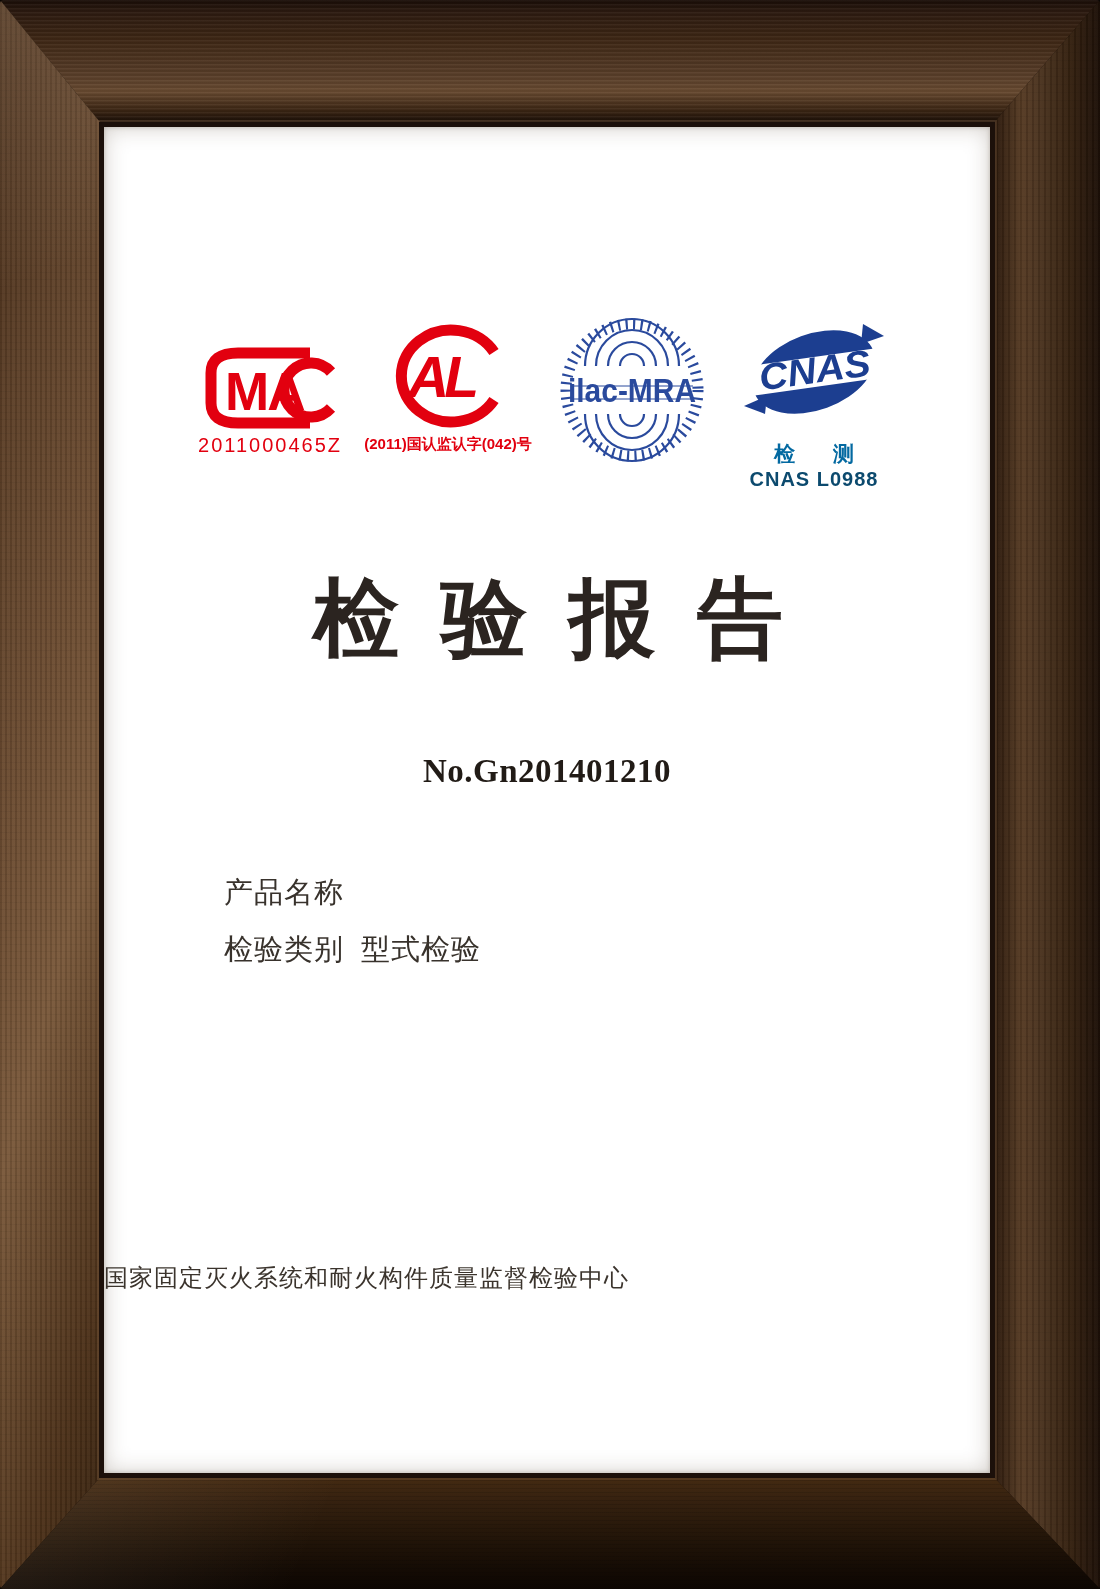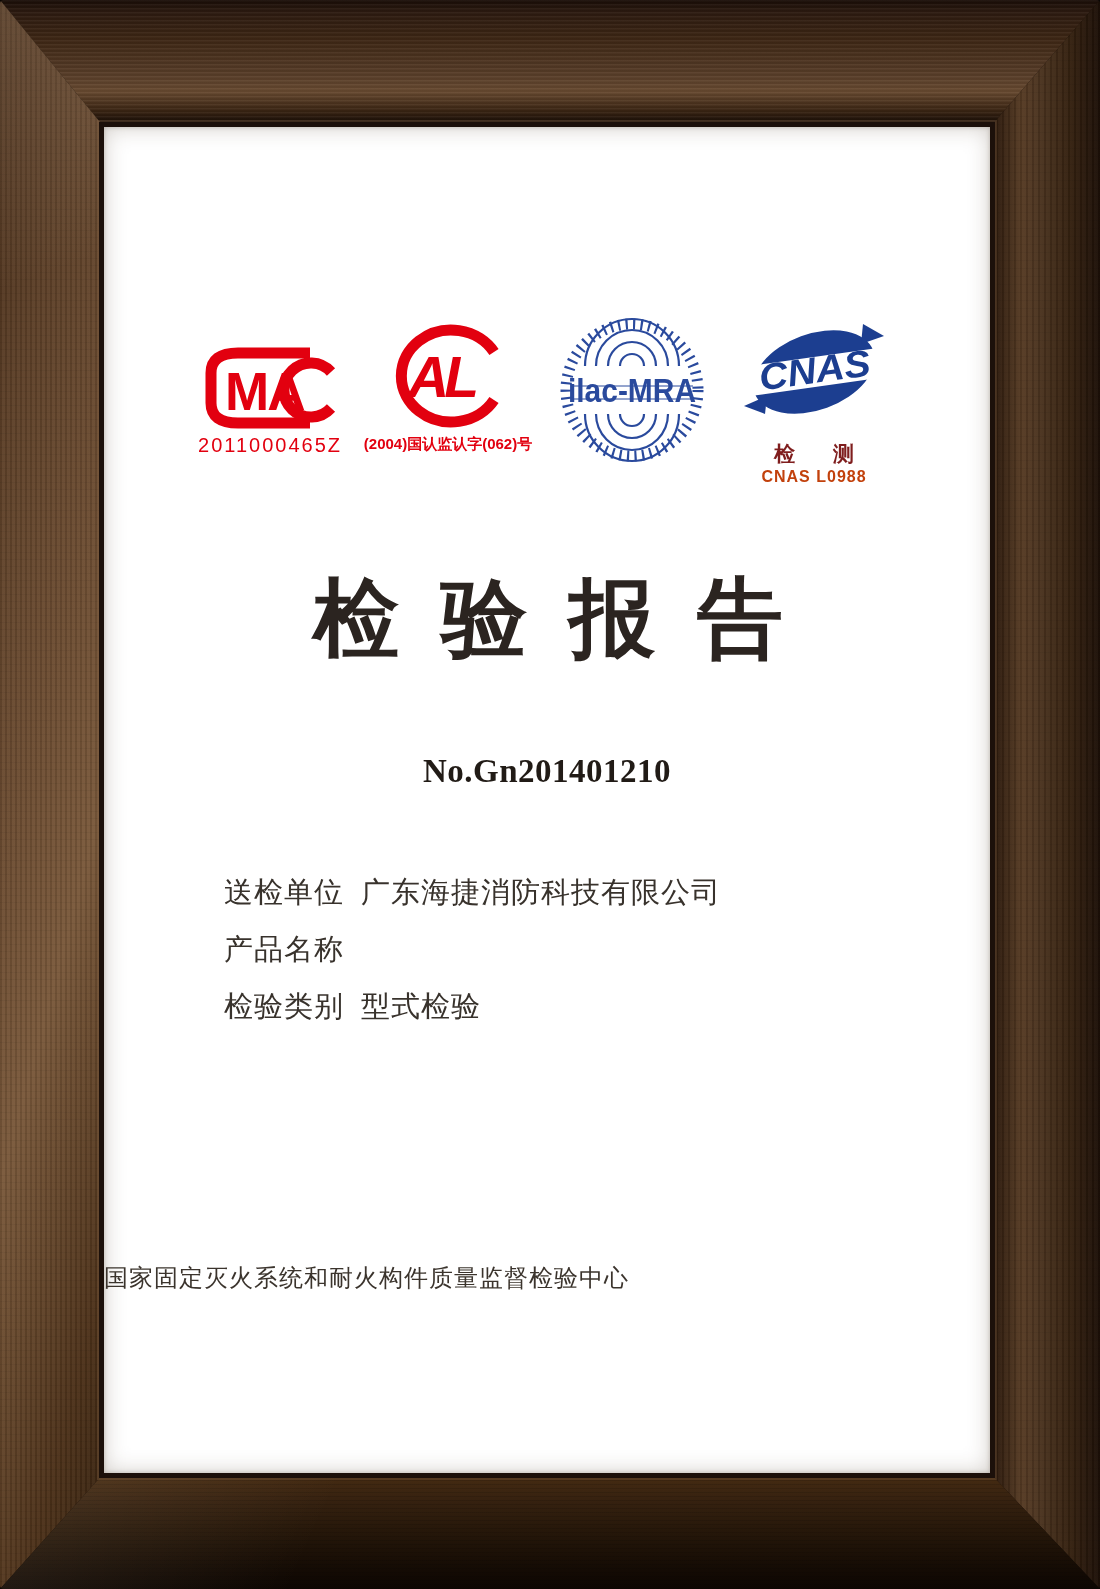--- a/index.html
+++ b/index.html
@@ -71,25 +71,25 @@
 
   .cma-code {
     margin-top:3px; color:#e2000f; font-size:20px; font-weight:normal;
     letter-spacing:2px; white-space:nowrap;
   }
   .cal-code {
     margin-top:3px; color:#e2000f; font-size:15px; font-weight:bold;
     letter-spacing:0; white-space:nowrap;
   }
   .cnas-cn {
-    margin-top:2px; color:#7f1d1d; font-size:21px; font-weight:bold;
+    margin-top:2px; color:#0369a1; font-size:21px; font-weight:bold;
     letter-spacing:16px; padding-left:16px; white-space:nowrap;
   }
   .cnas-code {
-    color:#c2410c; font-size:16px; font-weight:bold; letter-spacing:1px; white-space:nowrap;
+    color:#0c4a6e; font-size:20px; font-weight:bold; letter-spacing:1px; white-space:nowrap;
   }
 
   
   .doc-title {
     position:absolute; top:448px; left:0; width:886px;
     text-align:center; font-size:86px; line-height:1; font-weight:900;
     color:#2b2420; letter-spacing:42px; padding-left:44px; white-space:nowrap;
   }
   .report-no {
     position:absolute; top:626px; left:0; width:886px;
@@ -126,21 +126,21 @@
           <text x="25" y="65" font-size="53" font-weight="bold" fill="#e2000f" font-family="'Liberation Sans',sans-serif" letter-spacing="-2">MA</text>
         </svg>
         <div class="cma-code">2011000465Z</div>
       </div>
 
       <div class="logo logo-cal">
         <svg width="132" height="112" viewBox="0 0 132 112">
           <path d="M112 32 A50 46 0 1 0 112 80" fill="none" stroke="#e2000f" stroke-width="11"></path>
           <text x="26" y="77" font-size="57" font-weight="bold" font-style="italic" fill="#e2000f" font-family="'Liberation Sans',sans-serif" letter-spacing="-5">AL</text>
         </svg>
-        <div class="cal-code">(2004)国认监认字(062)号</div>
+        <div class="cal-code">(2011)国认监认字(042)号</div>
       </div>
 
       <div class="logo logo-ilac">
         <svg width="150" height="156" viewBox="0 0 150 156">
           <circle cx="75" cy="78" r="66" fill="none" stroke="#2a4a9d" stroke-width="11" stroke-dasharray="2.2 5.4"></circle>
           <path d="M63 54 A12 12 0 0 1 87 54" fill="none" stroke="#2a4a9d" stroke-width="2.2"></path>
           <path d="M51 54 A24 24 0 0 1 99 54" fill="none" stroke="#2a4a9d" stroke-width="2.2"></path>
           <path d="M39 54 A36 36 0 0 1 111 54" fill="none" stroke="#2a4a9d" stroke-width="2.2"></path>
           <path d="M28 54 A47 47 0 0 1 122 54" fill="none" stroke="#2a4a9d" stroke-width="2.2"></path>
           <path d="M63 102 A12 12 0 0 0 87 102" fill="none" stroke="#2a4a9d" stroke-width="2.2"></path>
@@ -169,24 +169,20 @@
         <div class="cnas-code">CNAS L0988</div>
       </div>
     </div>
 
     <div class="doc-title">检验报告</div>
 
     <div class="report-no">No.Gn201401210</div>
 
     <div class="fields">
       <div class="field-row">
-        <span class="field-label">送检单位</span>
-        <span class="field-value">广东海捷消防科技有限公司</span>
-      </div>
-      <div class="field-row">
         <span class="field-label">产品名称</span>
       </div>
       <div class="field-row">
         <span class="field-label">检验类别</span>
         <span class="field-value">型式检验</span>
       </div>
     </div>
 
     <div class="issuer">国家固定灭火系统和耐火构件质量监督检验中心</div>
 

